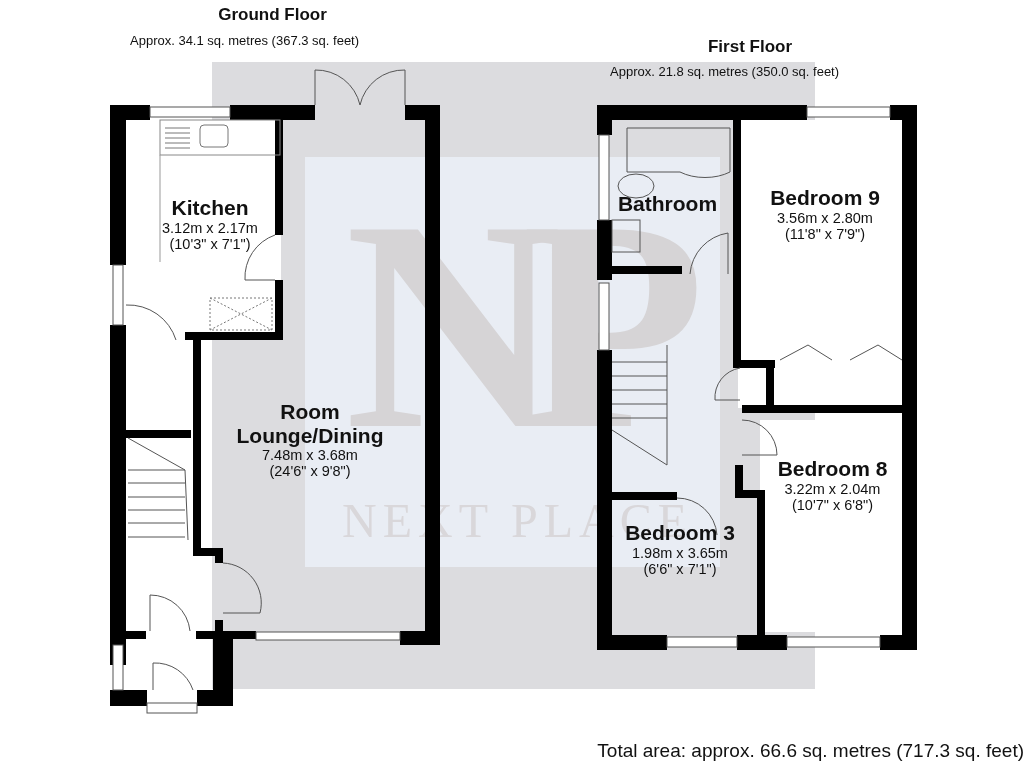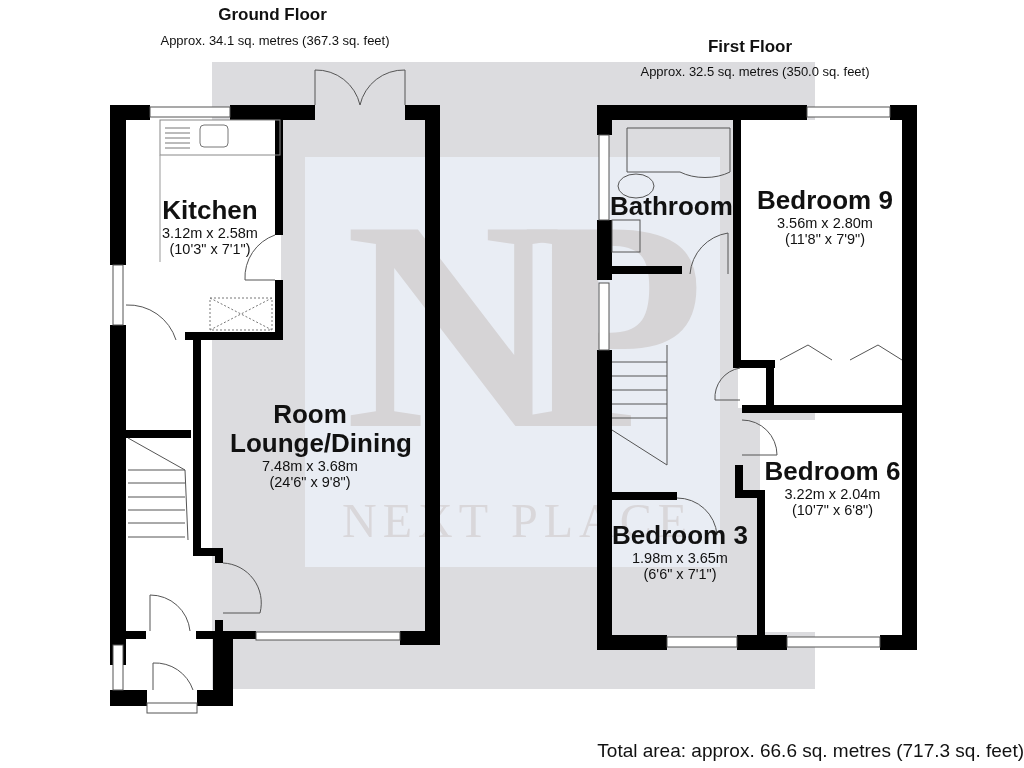--- a/index.html
+++ b/index.html
@@ -2,39 +2,39 @@
 <html><head>
   <meta charset="utf-8">
   <style>
     html, body { margin:0; padding:0; }
     body { width:1024px; height:768px; position:relative; background:#ffffff; overflow:hidden; font-family:"Liberation Sans", sans-serif; color:#111; }
     .wm-bg { position:absolute; left:212px; top:62px; width:603px; height:627px; background:#dcdcdf; }
     .wm-inner { position:absolute; left:305px; top:157px; width:415px; height:410px; background:#e9edf4; }
     .wm-np { position:absolute; left:345px; top:175px; font-family:"Liberation Serif", serif; font-size:300px; font-weight:bold; color:#d6d4d6; letter-spacing:-40px; line-height:1; }
     .wm-text { position:absolute; left:342px; top:493px; font-family:"Liberation Serif", serif; font-size:48px; color:#d9d7da; letter-spacing:6px; }
     .floor-title { position:absolute; font-weight:bold; font-size:17px; text-align:center; }
-    .floor-sub { position:absolute; font-size:13px; text-align:center; white-space:nowrap; }
+    .floor-sub { position:absolute; font-size:13px; text-align:left; white-space:nowrap; }
     .room { position:absolute; text-align:center; line-height:1.12; }
-    .room .name { font-weight:bold; font-size:26px; }
+    .room .name { font-weight:bold; font-size:21px; }
     .room .dim { font-size:14.5px; }
     svg { position:absolute; left:0; top:0; }
     .footer { position:absolute; left:0; width:1024px; top:740px; text-align:right; font-size:19px; }
   </style>
 </head>
 <body>
 
 <div class="wm-bg"></div>
 <div class="wm-inner"></div>
 <div class="wm-np">NP</div>
 <div class="wm-text">NEXT PLACE</div>
 
 <div class="floor-title" style="left:150px; top:5px; width:245px;">Ground Floor</div>
 <div class="floor-sub" style="left:130px; top:33px; width:290px;">Approx. 34.1 sq. metres (367.3 sq. feet)</div>
 <div class="floor-title" style="left:630px; top:37px; width:240px;">First Floor</div>
-<div class="floor-sub" style="left:610px; top:64px; width:290px;">Approx. 32.5 sq. metres (350.0 sq. feet)</div>
+<div class="floor-sub" style="left:610px; top:64px; width:290px;">Approx. 21.8 sq. metres (350.0 sq. feet)</div>
 
 <svg width="1024" height="768" viewBox="0 0 1024 768">
   <g fill="none" stroke="#000">
 
     <rect x="126" y="120" width="155" height="218" fill="#fff" stroke="none"></rect>
     <rect x="126" y="338" width="67" height="300" fill="#fff" stroke="none"></rect>
     <rect x="126" y="640" width="86" height="50" fill="#fff" stroke="none"></rect>
 
     <g fill="#000" stroke="none">
       <rect x="110" y="105" width="40" height="15"></rect>
@@ -144,21 +144,21 @@
         <line x1="612" y1="376" x2="667" y2="376"></line>
         <line x1="612" y1="390" x2="667" y2="390"></line>
         <line x1="612" y1="404" x2="667" y2="404"></line>
         <line x1="612" y1="418" x2="667" y2="418"></line>
     </g>
   </g>
 </svg>
 
 <div class="room" style="left:130px; top:196px; width:160px;">
   <div class="name">Kitchen</div>
-  <div class="dim">3.12m x 2.58m</div>
+  <div class="dim">3.12m x 2.17m</div>
   <div class="dim">(10'3" x 7'1")</div>
 </div>
 
 <div class="room" style="left:230px; top:400px; width:160px;">
   <div class="name">Room</div>
   <div class="name">Lounge/Dining</div>
   <div class="dim">7.48m x 3.68m</div>
   <div class="dim">(24'6" x 9'8")</div>
 </div>
 
@@ -166,21 +166,21 @@
   <div class="name">Bathroom</div>
 </div>
 
 <div class="room" style="left:750px; top:186px; width:150px;">
   <div class="name">Bedroom 9</div>
   <div class="dim">3.56m x 2.80m</div>
   <div class="dim">(11'8" x 7'9")</div>
 </div>
 
 <div class="room" style="left:760px; top:457px; width:145px;">
-  <div class="name">Bedroom 6</div>
+  <div class="name">Bedroom 8</div>
   <div class="dim">3.22m x 2.04m</div>
   <div class="dim">(10'7" x 6'8")</div>
 </div>
 
 <div class="room" style="left:610px; top:521px; width:140px;">
   <div class="name">Bedroom 3</div>
   <div class="dim">1.98m x 3.65m</div>
   <div class="dim">(6'6" x 7'1")</div>
 </div>
 

